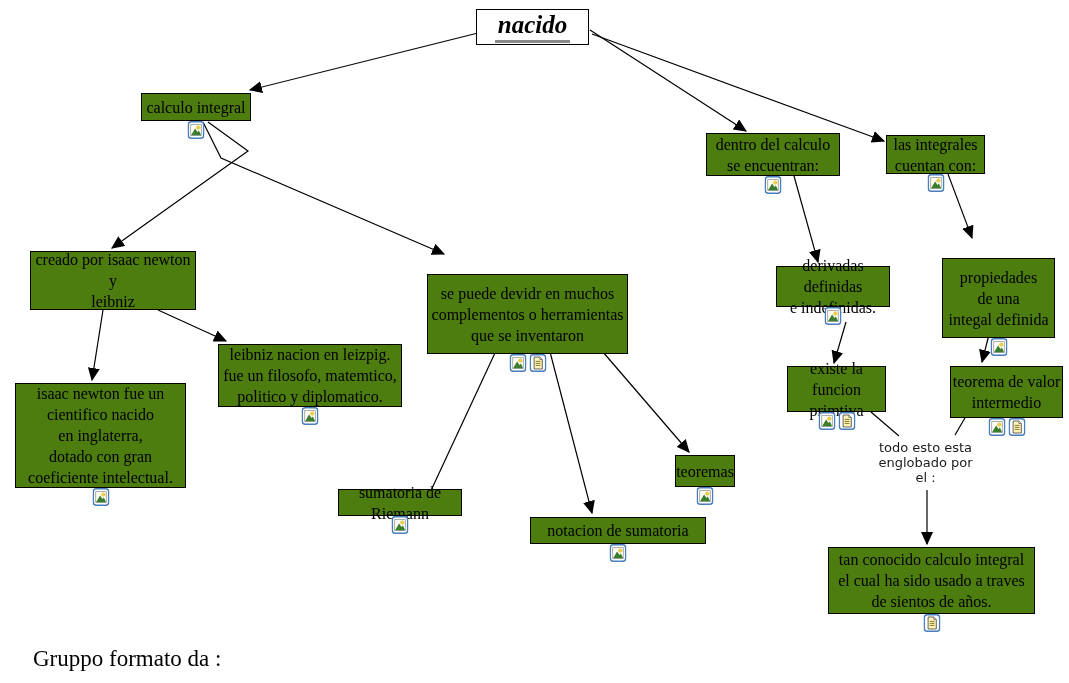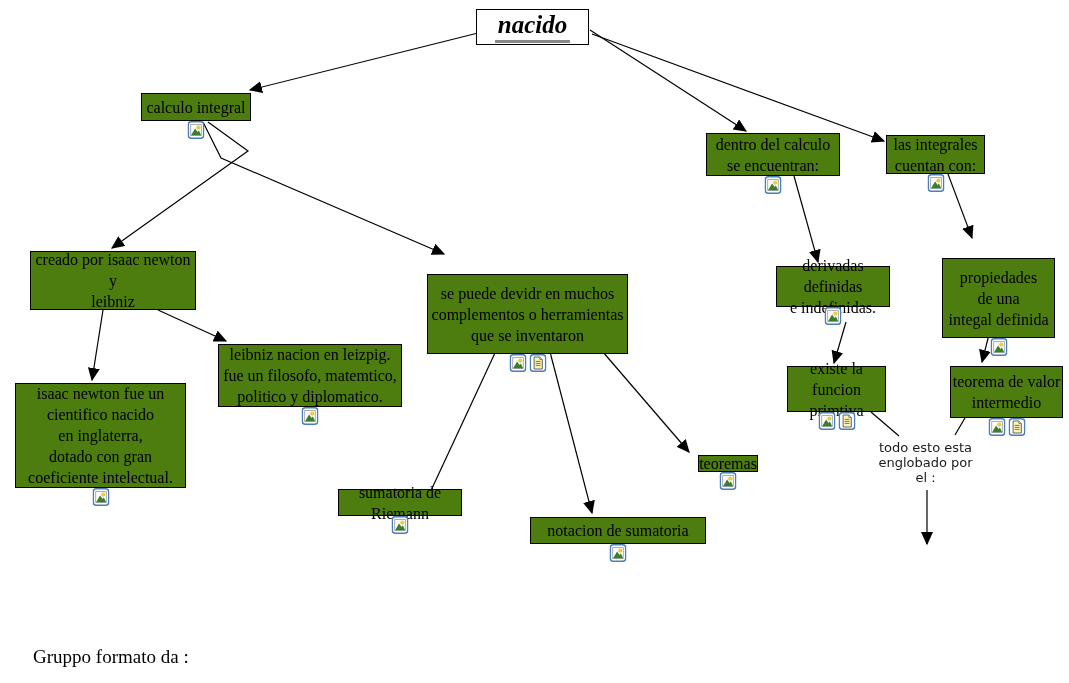--- a/index.html
+++ b/index.html
@@ -13,21 +13,21 @@
         display:flex;align-items:center;justify-content:center;
         font-size:25px;font-weight:bold;font-style:italic;}
   .title-node span{border-bottom:3px solid #8a8a8a;padding:0 3px 1px 3px;}
   .linking{position:absolute;border:none;background:transparent;
         font-family:"DejaVu Sans", sans-serif;font-size:13px;line-height:15px;
         display:flex;align-items:center;justify-content:center;text-align:center;
         white-space:pre-line;color:#1a1a1a;}
   .icons{position:absolute;top:100%;margin-top:1px;left:50%;transform:translateX(-50%);
         display:flex;gap:3px;}
   .res-icon{display:inline-block;width:17px;height:18px;line-height:0;}
-  .footer{position:absolute;left:33px;top:646px;font-size:19px;color:#000;}
+  .footer{position:absolute;left:33px;top:646px;font-size:23px;color:#000;}
 </style>
 </head>
 <body>
 
 <div id="map">
 
   <svg id="wires">
     <defs>
       <marker id="ah" markerWidth="12" markerHeight="10" refX="10" refY="5" orient="auto">
         <path d="M0,0 L11,5 L0,10 Z" fill="#000"></path>
@@ -110,21 +110,21 @@
             <path d="M3.6 14.2 L7.6 7.6 L10 11 L11.4 9.4 L13.6 14.2 Z" fill="#3a7d2c"></path>
           </svg></span></span></div>
 
   <div class="node" style="left:530px;top:517px;width:176px;height:27px">notacion de sumatoria<span class="icons"><span class="res-icon"><svg width="17" height="18" viewBox="0 0 17 18">
             <rect x="0.8" y="0.8" width="15.4" height="16.4" rx="3" fill="#ffffff" stroke="#4a7ebb" stroke-width="1.5"></rect>
             <rect x="3.2" y="3.6" width="10.6" height="10.8" fill="#fcfcf2" stroke="#999999" stroke-width="0.8"></rect>
             <circle cx="10.8" cy="6.6" r="1.7" fill="#f5d33c" stroke="#c9a820" stroke-width="0.5"></circle>
             <path d="M3.6 14.2 L7.6 7.6 L10 11 L11.4 9.4 L13.6 14.2 Z" fill="#3a7d2c"></path>
           </svg></span></span></div>
 
-  <div class="node" style="left:698px;top:455px;width:60px;height:17px">teoremas<span class="icons"><span class="res-icon"><svg width="17" height="18" viewBox="0 0 17 18">
+  <div class="node" style="left:675px;top:455px;width:60px;height:32px">teoremas<span class="icons"><span class="res-icon"><svg width="17" height="18" viewBox="0 0 17 18">
             <rect x="0.8" y="0.8" width="15.4" height="16.4" rx="3" fill="#ffffff" stroke="#4a7ebb" stroke-width="1.5"></rect>
             <rect x="3.2" y="3.6" width="10.6" height="10.8" fill="#fcfcf2" stroke="#999999" stroke-width="0.8"></rect>
             <circle cx="10.8" cy="6.6" r="1.7" fill="#f5d33c" stroke="#c9a820" stroke-width="0.5"></circle>
             <path d="M3.6 14.2 L7.6 7.6 L10 11 L11.4 9.4 L13.6 14.2 Z" fill="#3a7d2c"></path>
           </svg></span></span></div>
 
   <div class="node" style="left:706px;top:133px;width:134px;height:43px">dentro del calculo
 se encuentran:<span class="icons"><span class="res-icon"><svg width="17" height="18" viewBox="0 0 17 18">
             <rect x="0.8" y="0.8" width="15.4" height="16.4" rx="3" fill="#ffffff" stroke="#4a7ebb" stroke-width="1.5"></rect>
             <rect x="3.2" y="3.6" width="10.6" height="10.8" fill="#fcfcf2" stroke="#999999" stroke-width="0.8"></rect>
@@ -180,16 +180,24 @@
             <rect x="0.8" y="0.8" width="15.4" height="16.4" rx="3" fill="#ffffff" stroke="#4a7ebb" stroke-width="1.5"></rect>
             <path d="M4.6 3 H10.4 L12.8 5.4 V15 H4.6 Z" fill="#fbf3b8" stroke="#555555" stroke-width="0.9"></path>
             <path d="M10.4 3 V5.4 H12.8" fill="#ffffff" stroke="#555555" stroke-width="0.8"></path>
             <path d="M6.2 7.4 H11 M6.2 9.4 H11 M6.2 11.4 H11" stroke="#8a7a2a" stroke-width="1"></path>
           </svg></span></span></div>
 
   <div class="linking" style="left:873px;top:437px;width:105px;height:50px">todo esto esta
 englobado por
 el :</div>
 
+  <div class="node" style="left:828px;top:547px;width:207px;height:67px">tan conocido calculo integral
+el cual ha sido usado a traves
+de sientos de años.<span class="icons"><span class="res-icon"><svg width="17" height="18" viewBox="0 0 17 18">
+            <rect x="0.8" y="0.8" width="15.4" height="16.4" rx="3" fill="#ffffff" stroke="#4a7ebb" stroke-width="1.5"></rect>
+            <path d="M4.6 3 H10.4 L12.8 5.4 V15 H4.6 Z" fill="#fbf3b8" stroke="#555555" stroke-width="0.9"></path>
+            <path d="M10.4 3 V5.4 H12.8" fill="#ffffff" stroke="#555555" stroke-width="0.8"></path>
+            <path d="M6.2 7.4 H11 M6.2 9.4 H11 M6.2 11.4 H11" stroke="#8a7a2a" stroke-width="1"></path>
+          </svg></span></span></div>
 
   <div class="footer">Gruppo formato da :</div>
 
 </div>
 
 </body></html>

